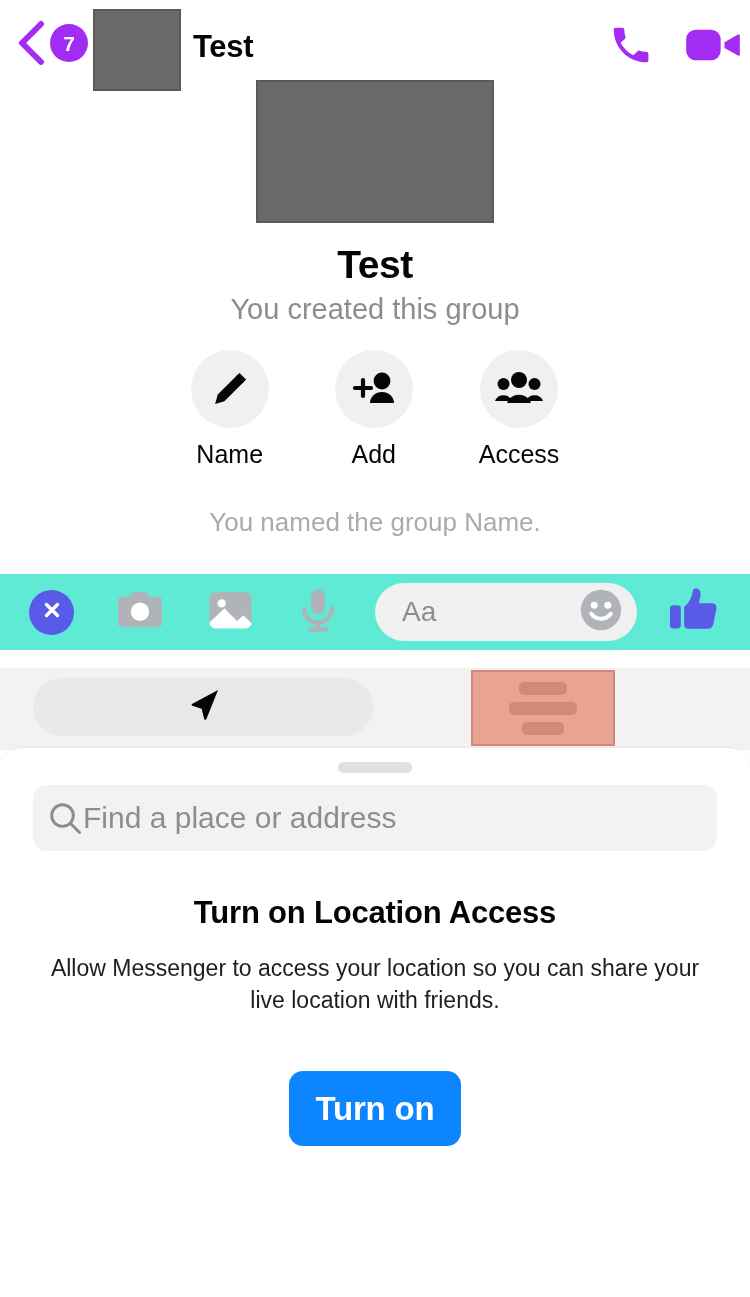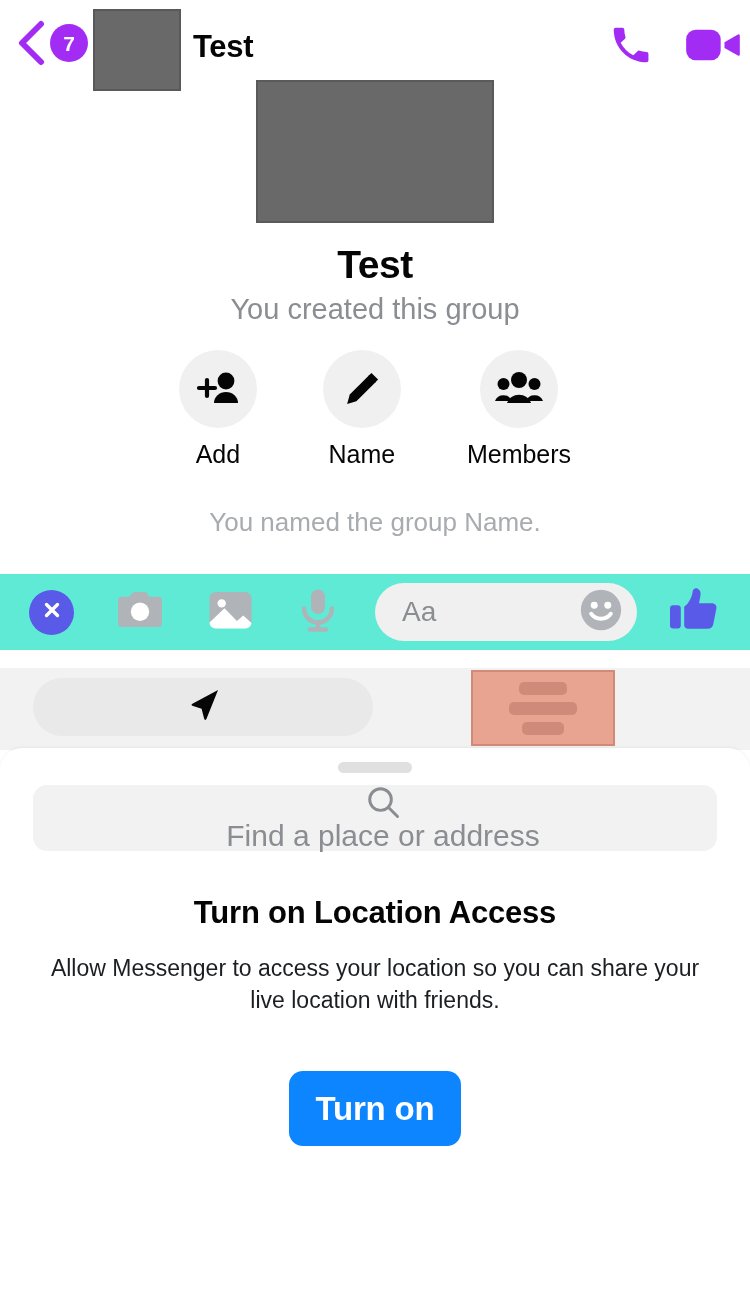--- a/index.html
+++ b/index.html
@@ -157,21 +157,20 @@
     width:74px; height:11px; border-radius:6px;
     background:#e0e0e0;
     margin:14px auto 0;
   }
   .sheet-search {
     margin:12px 33px 0;
     height:66px; border-radius:14px;
     background:#f2f2f2;
     display:flex; align-items:center;
     padding-left:15px;
-    flex-direction:column;
   }
   .sheet-search svg { display:block; flex:0 0 auto; }
   .sheet-search-text {
     font-size:30px; color:#8a8d91; font-weight:400;
     margin-left:1px;
   }
 
   .perm {
     margin-top:44px; padding:0 48px; text-align:center;
   }
@@ -239,56 +238,56 @@
 
     <div class="group-name">Test</div>
 
     <div class="group-sub">You created this group</div>
 
     <div class="quick-actions">
 
       <div class="qa">
         <div class="qa-circle">
           <span>
+            <svg width="42" height="42" viewBox="0 0 24 24">
+              <path d="M3.5 20.5 L5 15.2 L16.2 4 L20 7.8 L8.8 19 Z" fill="#050505"></path>
+              <path d="M17.4 2.8 L21.2 6.6 L19.4 8.4 L15.6 4.6 Z" fill="#050505"></path>
+            </svg>
+          </span>
+        </div>
+        <div class="qa-label">Name</div>
+      </div>
+
+      <div class="qa">
+        <div class="qa-circle">
+          <span>
             <svg width="46" height="44" viewBox="0 0 46 44">
               <path d="M4 21 H20 M12 13 V29" stroke="#050505" stroke-width="4.2" stroke-linecap="round"></path>
               <circle cx="31" cy="14" r="8.4" fill="#050505"></circle>
               <path d="M19 36 a12 11 0 0 1 24 0 z" fill="#050505"></path>
             </svg>
           </span>
         </div>
         <div class="qa-label">Add</div>
-      </div>
-
-      <div class="qa">
-        <div class="qa-circle">
-          <span>
-            <svg width="42" height="42" viewBox="0 0 24 24">
-              <path d="M3.5 20.5 L5 15.2 L16.2 4 L20 7.8 L8.8 19 Z" fill="#050505"></path>
-              <path d="M17.4 2.8 L21.2 6.6 L19.4 8.4 L15.6 4.6 Z" fill="#050505"></path>
-            </svg>
-          </span>
-        </div>
-        <div class="qa-label">Name</div>
       </div>
 
       <div class="qa">
         <div class="qa-circle">
           <span>
             <svg width="48" height="40" viewBox="0 0 48 40">
               <circle cx="24" cy="11" r="8" fill="#050505"></circle>
               <path d="M12 34 a12.5 11.5 0 0 1 24 0 z" fill="#050505"></path>
               <circle cx="8.5" cy="15" r="6" fill="#050505"></circle>
               <path d="M0 32 a9 8.5 0 0 1 17 0 z" fill="#050505"></path>
               <circle cx="39.5" cy="15" r="6" fill="#050505"></circle>
               <path d="M31 32 a9 8.5 0 0 1 17 0 z" fill="#050505"></path>
             </svg>
           </span>
         </div>
-        <div class="qa-label">Members</div>
+        <div class="qa-label">Access</div>
       </div>
     </div>
 
     <div class="sys-msg">You named the group Name.</div>
   </div>
 
   <div class="composer">
 
     <div class="comp-close">
       <span>

